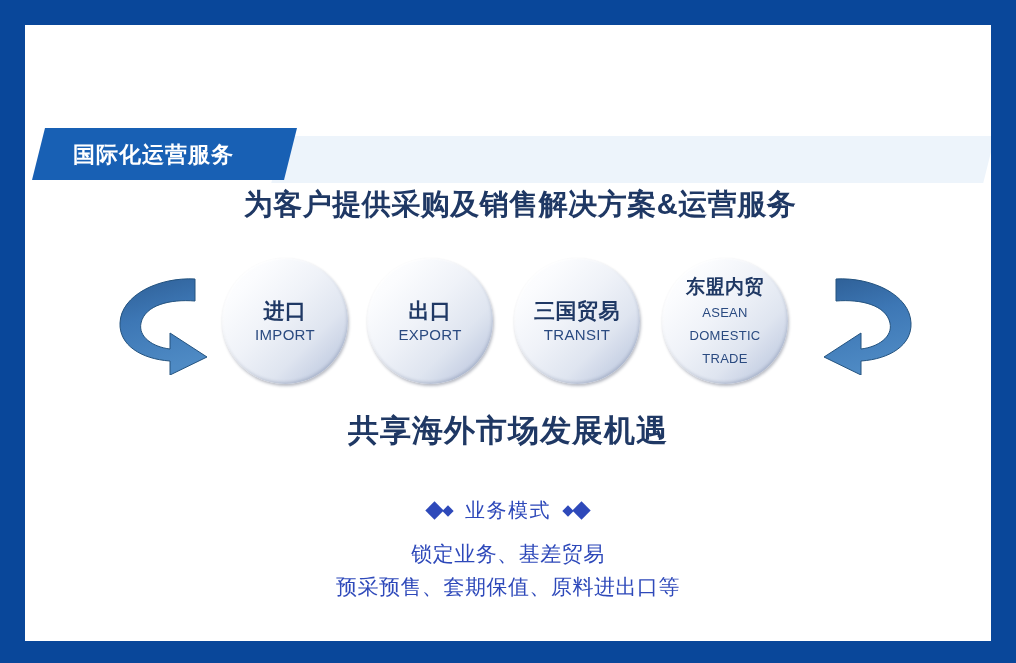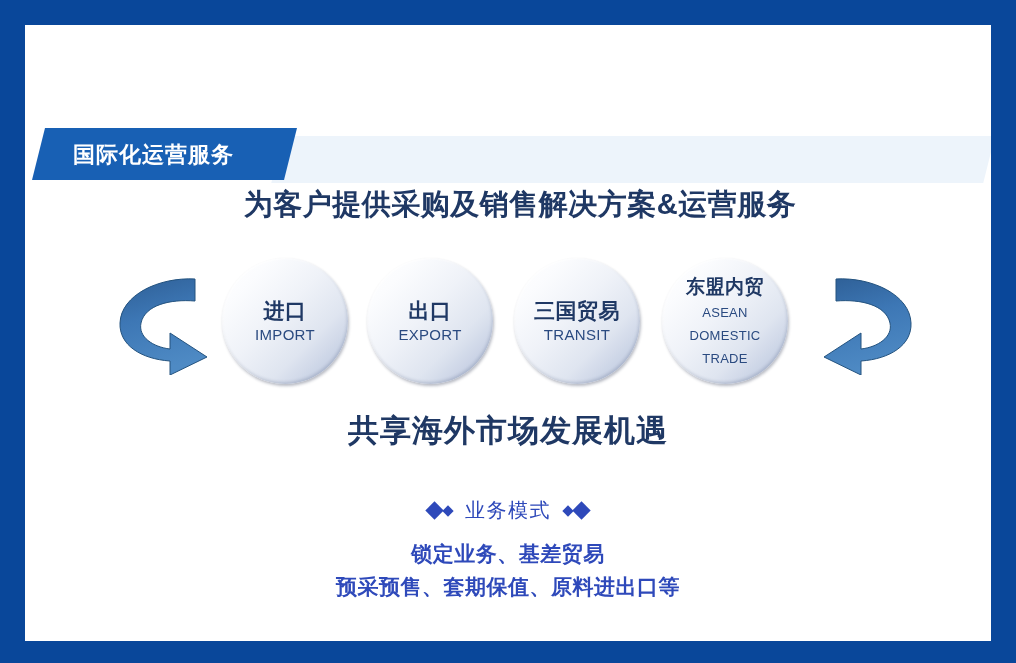--- a/index.html
+++ b/index.html
@@ -197,21 +197,20 @@
     letter-spacing: 1.5px;
   }
 
   
   #detail-lines {
     position: absolute;
     left: 0;
     top: 513px;
     width: 966px;
     text-align: center;
-    font-weight: bold;
   }
   .detail-line {
     font-size: 21px;
     color: #2e49ba;
     line-height: 1.55;
     letter-spacing: 0.5px;
   }
 </style>
 </head>
 <body>

